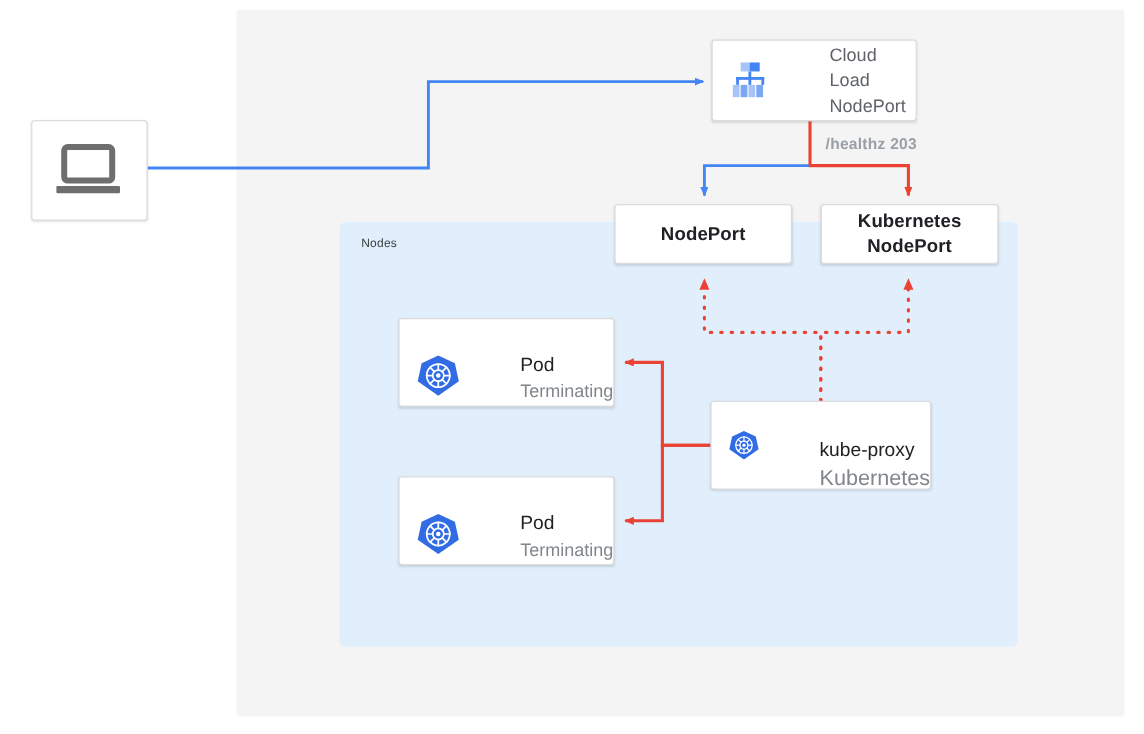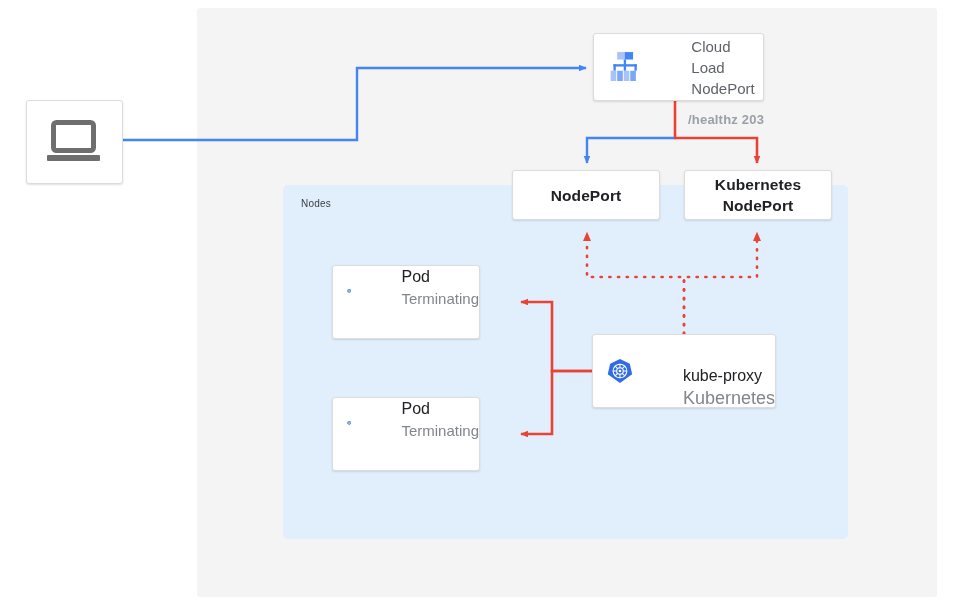--- a/index.html
+++ b/index.html
@@ -76,22 +76,22 @@
     font-size: 15.5px;
     color: #202124;
     line-height: 21px;
     letter-spacing: .1px;
   }
   #nodeport-box { left: 512px; top: 170px; width: 148px; height: 50px; }
   #hc-nodeport-box { left: 684px; top: 170px; width: 148px; height: 50px; }
 
   
   .pod-box {
-    width: 148px; height: 74px;
-    display: flex; align-items: flex-start;
+    width: 180px; height: 74px;
+    display: flex; align-items: flex-end;
     padding-left: 14px;
   }
   #pod1-box { left: 332px; top: 265px; }
   #pod2-box { left: 332px; top: 397px; }
   .pod-text { margin-left: 14px; }
   .pod-title { font-size: 16px; color: #202124; line-height: 22px; }
   .pod-sub { font-size: 15px; color: #80868b; line-height: 22px; }
 
   
   #kubeproxy-box {

